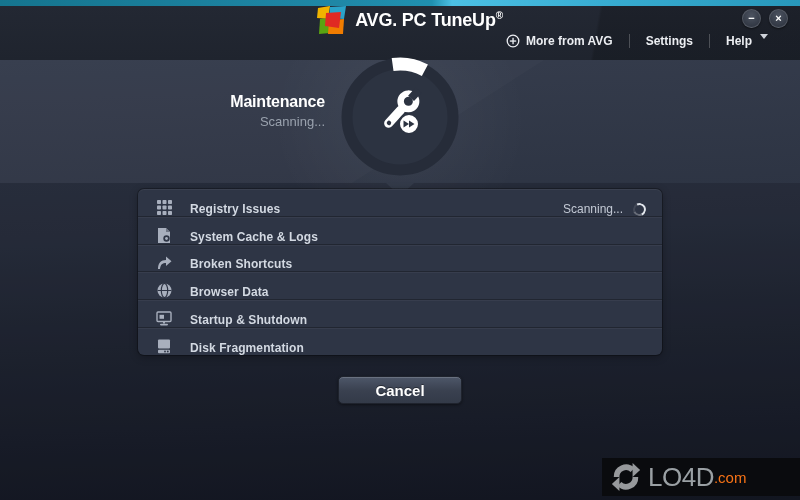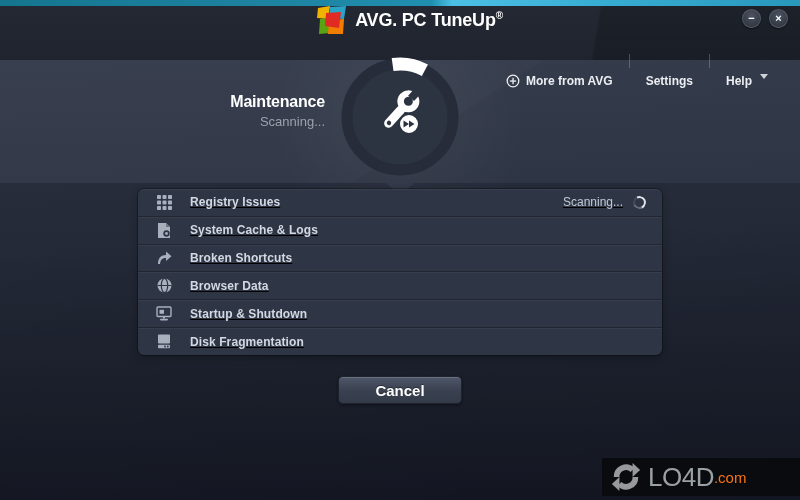--- a/index.html
+++ b/index.html
@@ -15,21 +15,21 @@
   
   .header { position:absolute; left:0; top:6px; width:800px; height:54px;
     background:linear-gradient(180deg,#232833 0%,#1f242e 100%); display:flex; align-items:center;flex-direction:column; }
   .header:after { content:""; position:absolute; right:0; top:0; width:290px; height:54px;
     background:linear-gradient(100deg, transparent 30%, rgba(0,0,0,0.18) 31%); pointer-events:none; }
   .brand { display:flex; align-items:center; margin-left:20px; }
   .avg-logo { width:30px; height:28px; margin-right:8px; }
   .brand-text { color:#ffffff; font-size:18px; font-weight:700; letter-spacing:-0.2px; }
   .brand-text .reg { font-size:10px; vertical-align:super; }
   .nav { margin-left:auto; margin-right:32px; display:flex; align-items:center; gap:16px; z-index:2; }
-  .nav a { color:#eceef2; font-size:12px; font-weight:700; text-decoration:none; display:flex; align-items:flex-start; gap:6px; cursor:pointer;margin-top:40px; }
+  .nav a { color:#eceef2; font-size:12px; font-weight:700; text-decoration:none; display:flex; align-items:flex-start; gap:6px; cursor:pointer; }
   .nav .sep { width:1px; height:14px; background:rgba(255,255,255,0.22); }
   .caret { width:0; height:0; border-left:4px solid transparent; border-right:4px solid transparent; border-top:5px solid #cfd3d9; display:inline-block; margin-left:2px; }
 
   
   .winbtns { position:absolute; top:9px; right:12px; display:flex; gap:8px; z-index:5; }
   .winbtn { width:19px; height:19px; border-radius:50%; background:radial-gradient(circle at 50% 32%,#4c5360,#343a46 70%);
     border:1px solid rgba(255,255,255,0.14); box-shadow:0 1px 2px rgba(0,0,0,0.5);
     color:#ffffff; font-size:11px; font-weight:700; line-height:17px; text-align:center; cursor:pointer; }
 
   
@@ -47,21 +47,21 @@
   .titles { position:absolute; right:475px; top:33px; text-align:right; }
   .titles h1 { color:#ffffff; font-size:16px; font-weight:700; letter-spacing:-0.2px; }
   .titles .sub { color:#9aa2ae; font-size:13px; margin-top:3px; }
   .bigcircle { position:absolute; left:333px; top:-10px; width:134px; height:134px; }
 
   
   .panel { position:absolute; left:138px; top:129px; width:524px; height:166px;
     background:#2e3545; border-radius:6px; z-index:3;
     box-shadow:0 0 0 1px rgba(0,0,0,0.28), 0 2px 8px rgba(0,0,0,0.30), inset 0 1px 0 rgba(255,255,255,0.06);
     display:flex; flex-direction:column; overflow:hidden; }
-  .row { flex:1; display:flex; align-items:center; padding:0 16px;text-decoration:underline; }
+  .row { flex:1; display:flex; align-items:flex-end; padding:0 16px; }
   .row + .row { border-top:1px solid rgba(0,0,0,0.28); box-shadow:inset 0 1px 0 rgba(255,255,255,0.045); }
   .ric { width:20px; height:17px; margin-right:16px; display:flex; align-items:center; justify-content:center; }
   .rlabel { color:#d3d9e2; font-size:12px; font-weight:700; letter-spacing:0.1px; }
   .rstatus { margin-left:auto; color:#c3c9d4; font-size:12px; margin-right:10px; }
   .spinner { width:13px; height:13px; border-radius:50%;
     border:2px solid #e2e6ec; border-left-color:rgba(255,255,255,0.10); border-bottom-color:rgba(255,255,255,0.28);
     transform:rotate(20deg); animation:spin 1.2s linear infinite; }
   @keyframes spin { to { transform:rotate(380deg); } }
 
   

